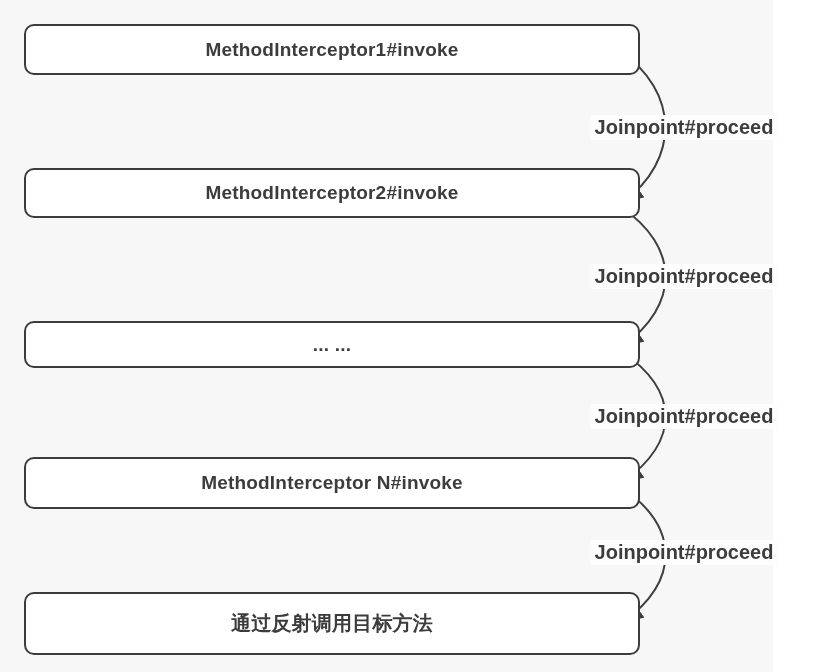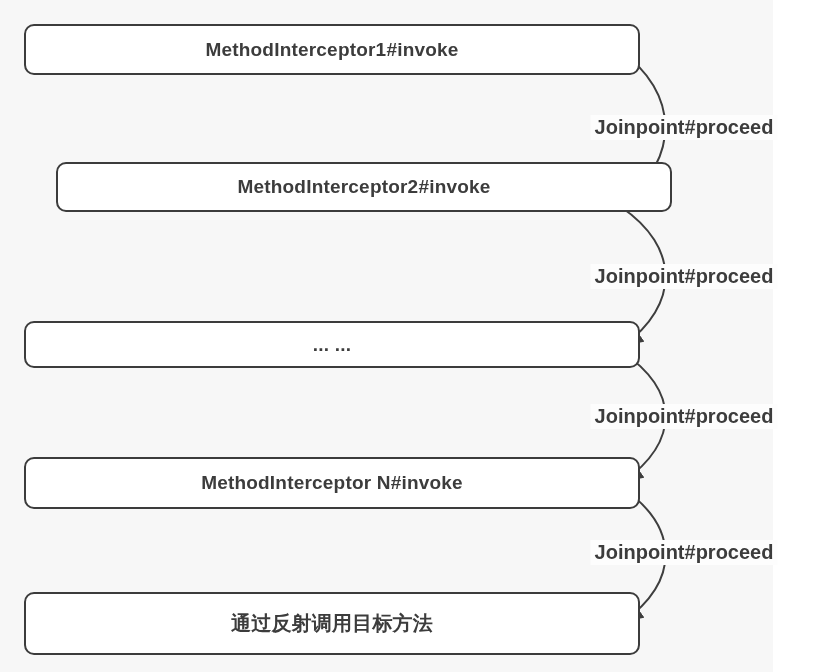--- a/index.html
+++ b/index.html
@@ -44,21 +44,21 @@
     z-index: 2;
   }
   .flow-box .box-label {
     font-weight: bold;
     font-size: 19px;
     color: #3c3c3c;
     letter-spacing: 0.2px;
     white-space: nowrap;
   }
   .box-1 { top: 24px;  height: 51px; }
-  .box-2 { top: 162px; height: 50px; margin-left: 32px; }
+  .box-2 { top: 168px; height: 50px; }
   .box-3 { top: 321px; height: 47px; }
   .box-4 { top: 457px; height: 52px; }
   .box-5 { top: 592px; height: 63px; }
   .box-5 .box-label { font-size: 20px; }
   .edge-label {
     position: absolute;
     left: 664px;
     transform: translateX(-50%);
     z-index: 3;
     font-weight: bold;

